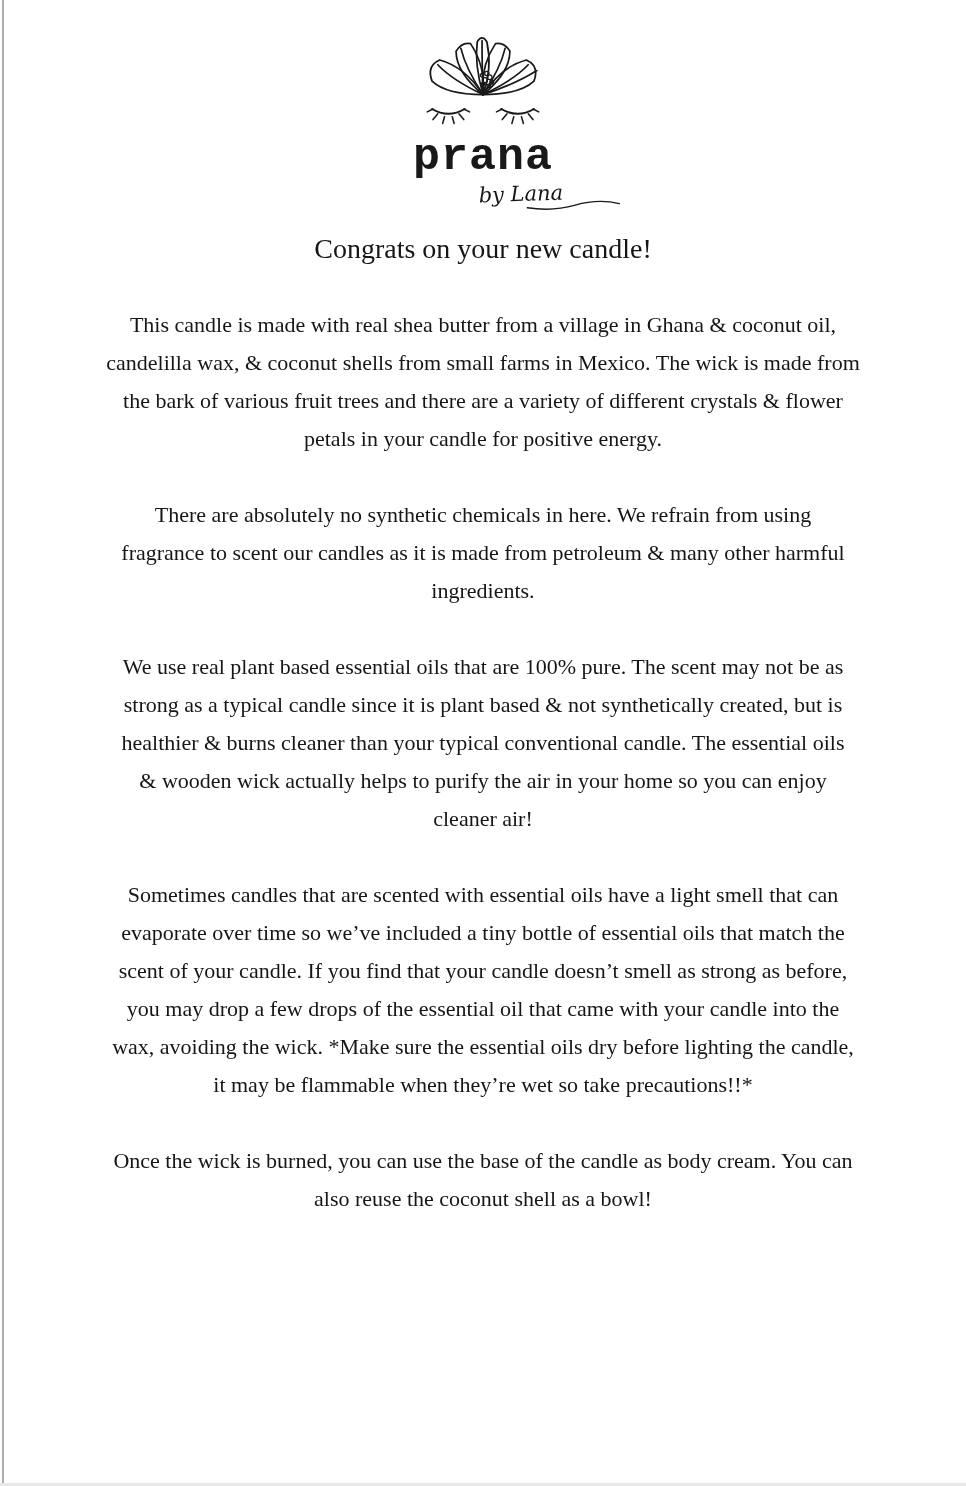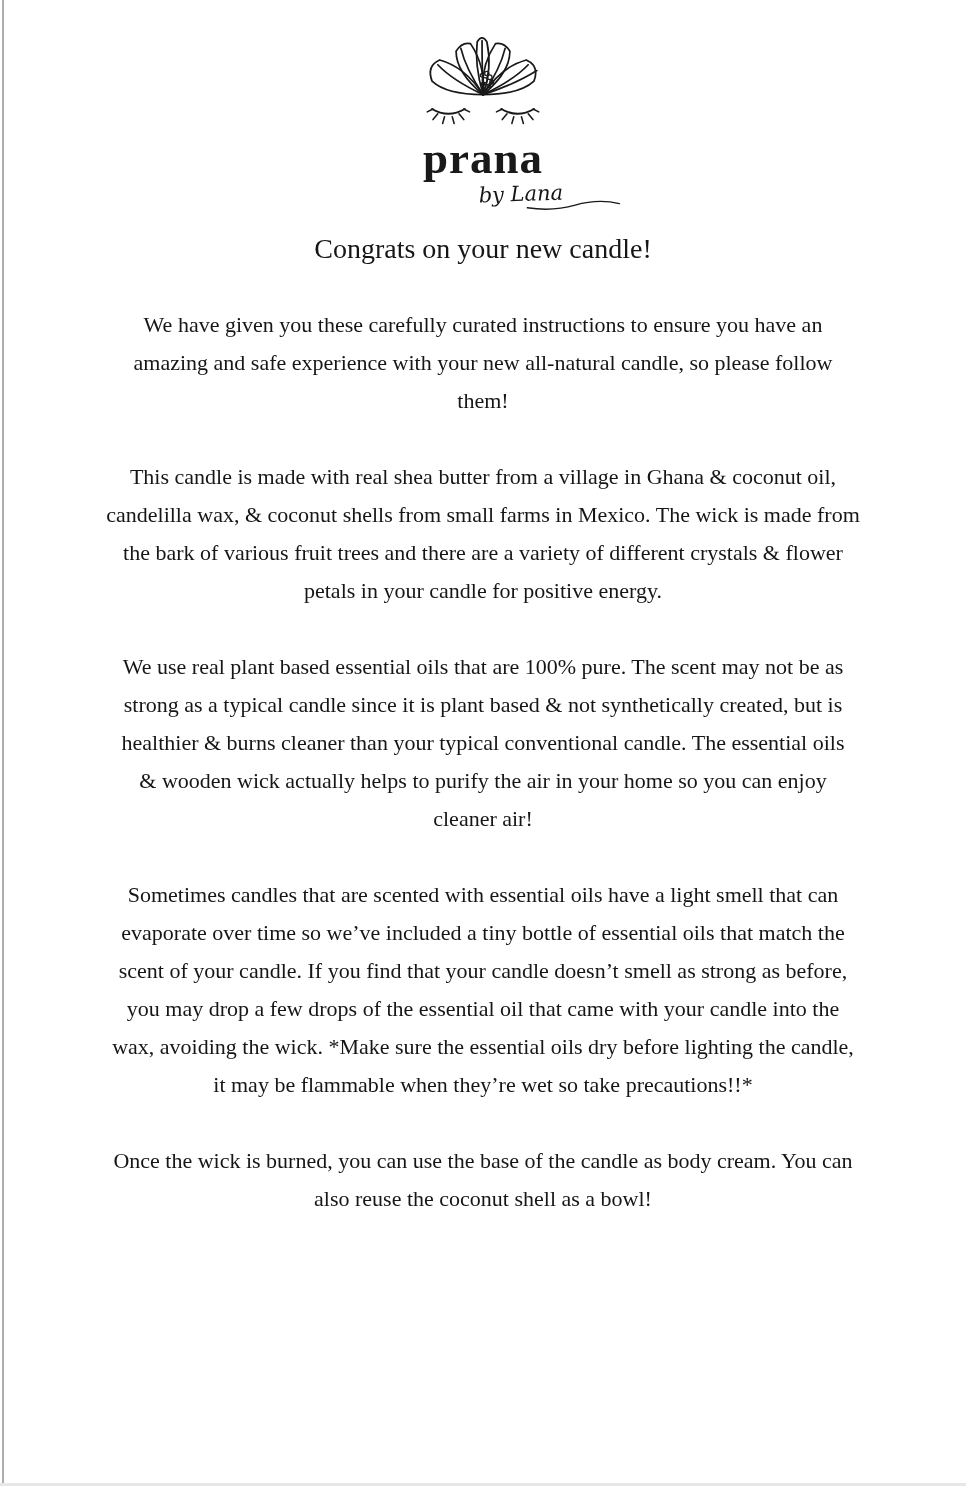--- a/index.html
+++ b/index.html
@@ -42,21 +42,21 @@
     text-align: center;
     padding-top: 34px;
   }
   .logo svg.mark {
     display: block;
     margin: 0 auto;
     width: 154px;
     height: 100px;
   }
   .brand {
-    font-family: Liberation Serif, serif;
+    font-family: Liberation Mono, monospace;
     font-weight: bold;
     font-size: 45px;
     line-height: 1.08;
     letter-spacing: 1px;
     color: #191919;
   }
   .tagline {
     font-family: "DejaVu Serif", "Liberation Serif", serif;
     font-style: italic;
     font-size: 21px;
@@ -140,27 +140,27 @@
       <div class="tagline">
         <span>by Lana</span>
         <svg class="tag-swash" viewBox="0 0 100 10" aria-hidden="true">
           <path d="M2,6 Q28,11 52,5 Q76,-1 98,5" fill="none" stroke="#191919" stroke-width="1.4" stroke-linecap="round"></path>
         </svg>
       </div>
     </div>
 
     <p class="heading">Congrats on your new candle!</p>
 
-    <p class="body">We have given you these carefully curated instructions to ensure you have an
-amazing and safe experience with your new all-natural candle, so please follow
-them!</p>
     <p class="body">This candle is made with real shea butter from a village in Ghana &amp; coconut oil,
 candelilla wax, &amp; coconut shells from small farms in Mexico. The wick is made from
 the bark of various fruit trees and there are a variety of different crystals &amp; flower
 petals in your candle for positive energy.</p>
+    <p class="body">There are absolutely no synthetic chemicals in here. We refrain from using
+fragrance to scent our candles as it is made from petroleum &amp; many other harmful
+ingredients.</p>
     <p class="body">We use real plant based essential oils that are 100% pure. The scent may not be as
 strong as a typical candle since it is plant based &amp; not synthetically created, but is
 healthier &amp; burns cleaner than your typical conventional candle. The essential oils
 &amp; wooden wick actually helps to purify the air in your home so you can enjoy
 cleaner air!</p>
     <p class="body">Sometimes candles that are scented with essential oils have a light smell that can
 evaporate over time so we’ve included a tiny bottle of essential oils that match the
 scent of your candle. If you find that your candle doesn’t smell as strong as before,
 you may drop a few drops of the essential oil that came with your candle into the
 wax, avoiding the wick. *Make sure the essential oils dry before lighting the candle,

